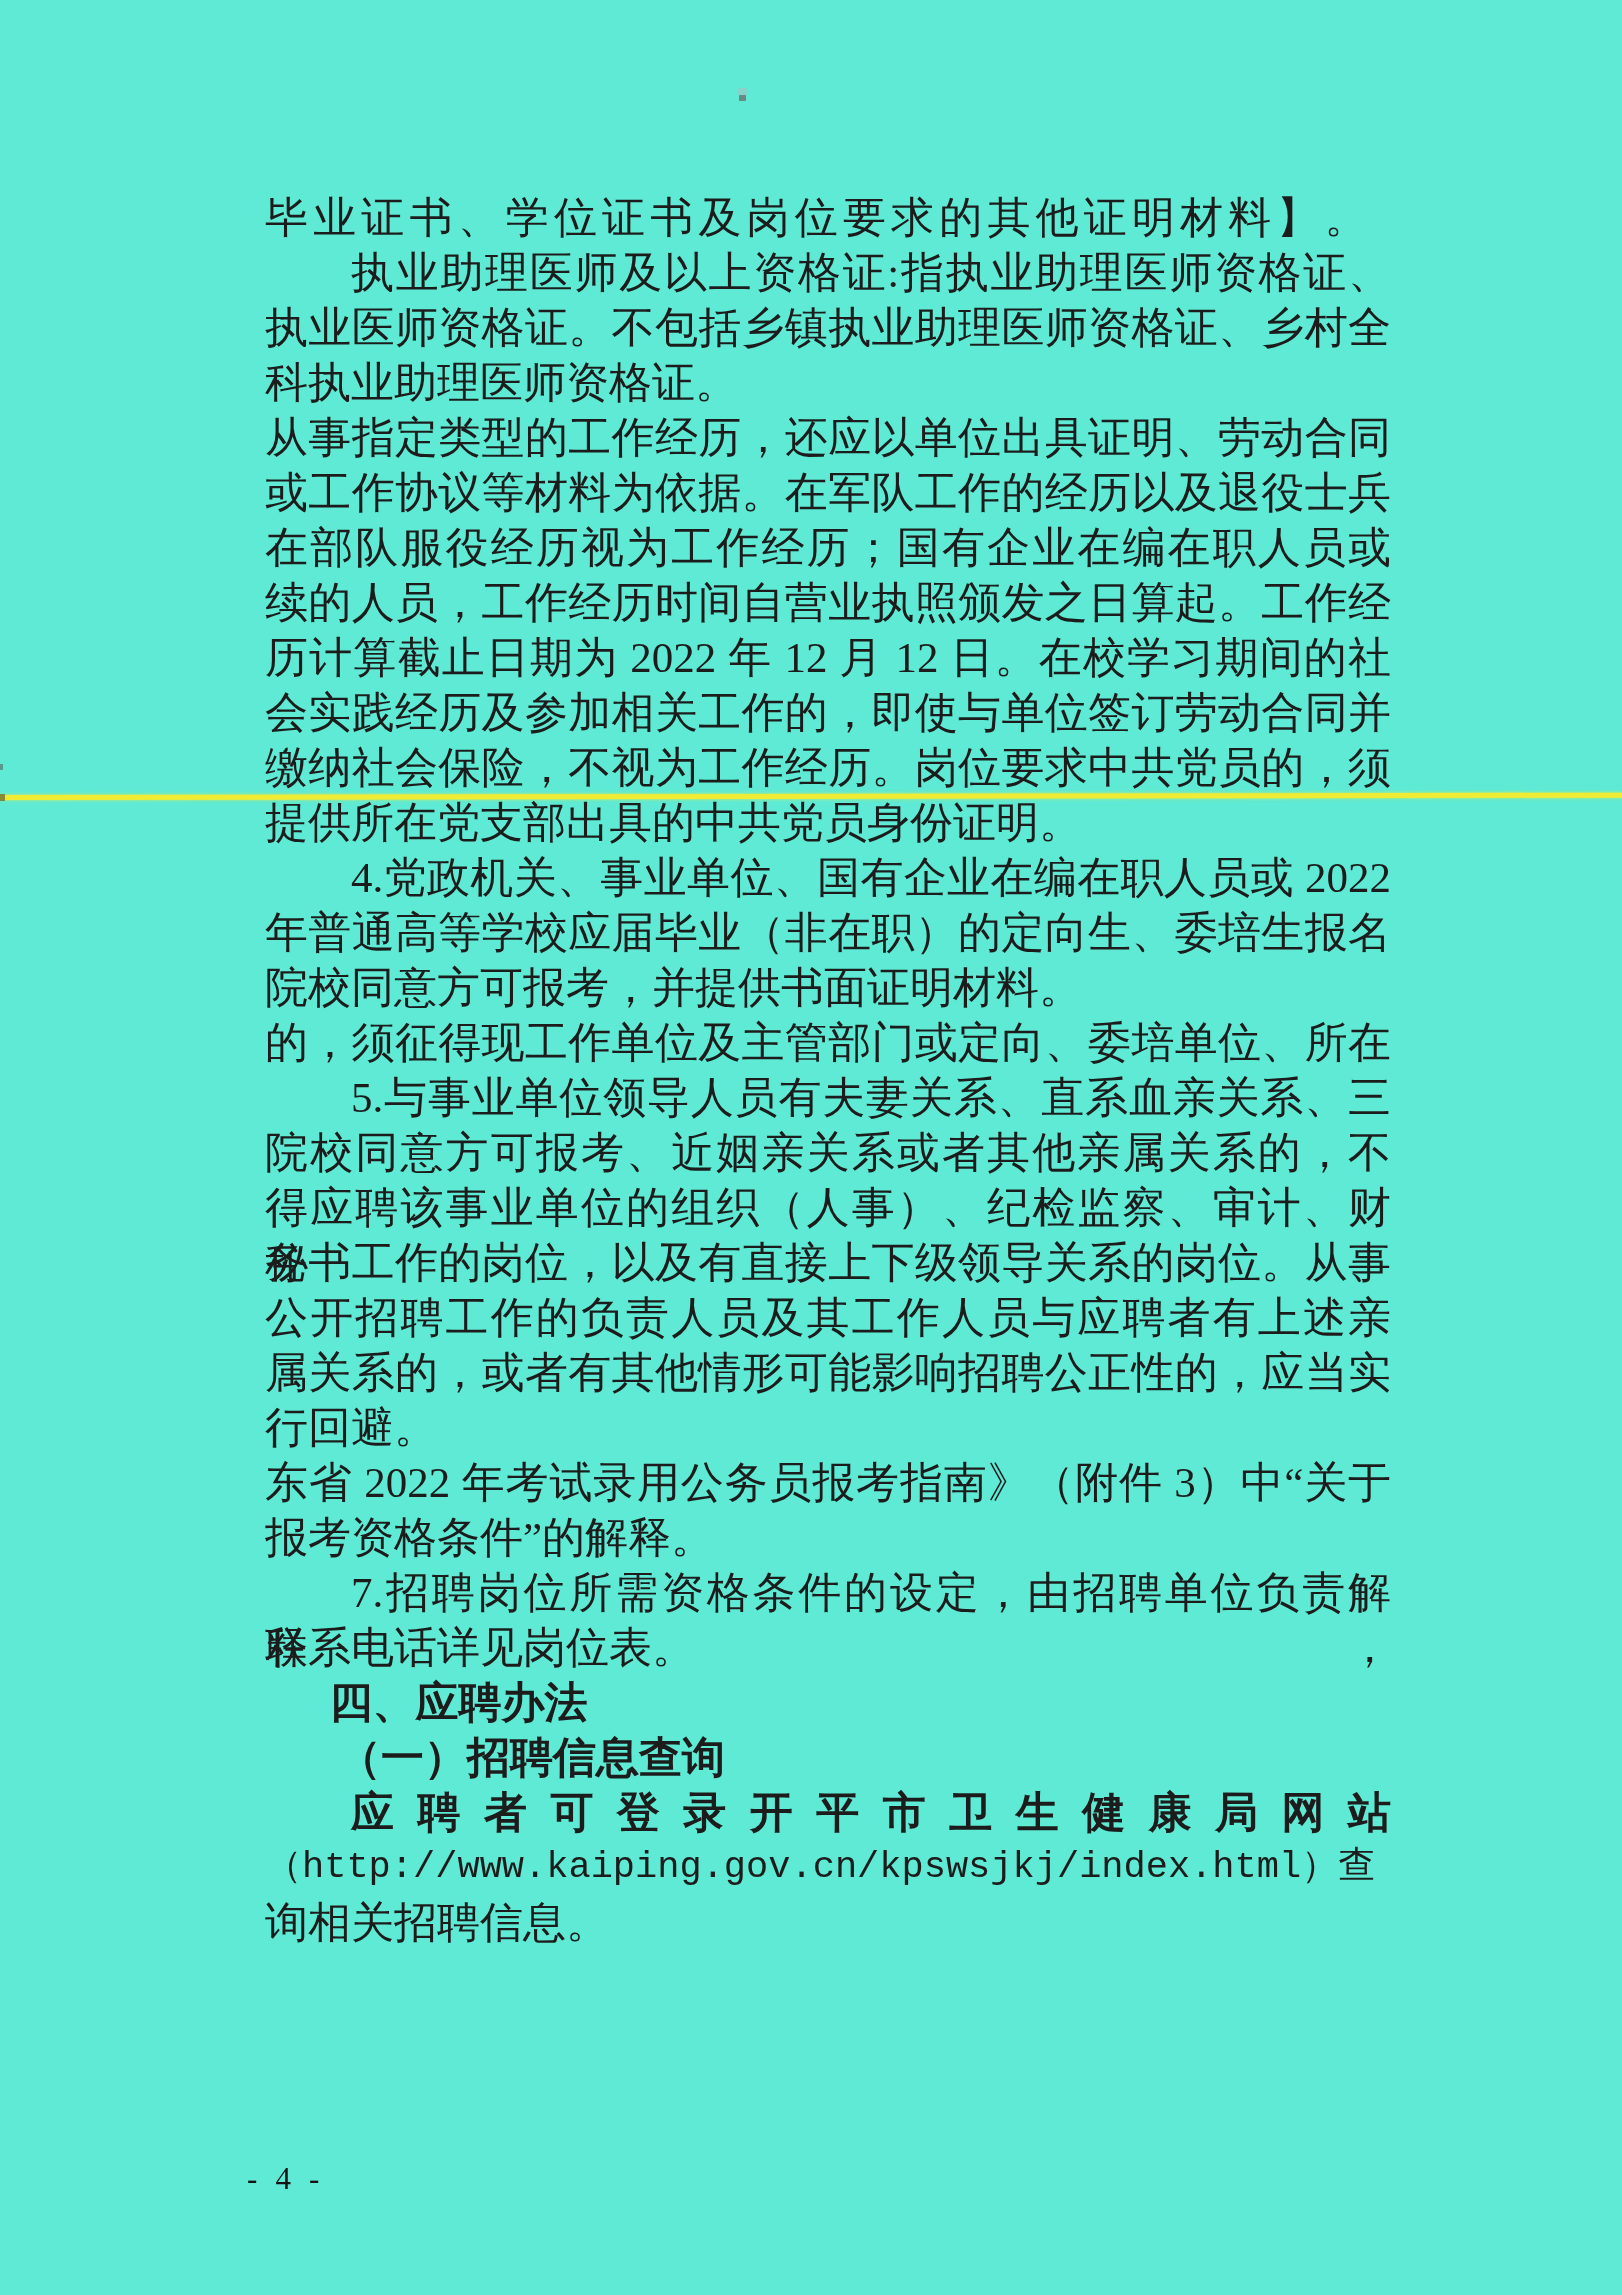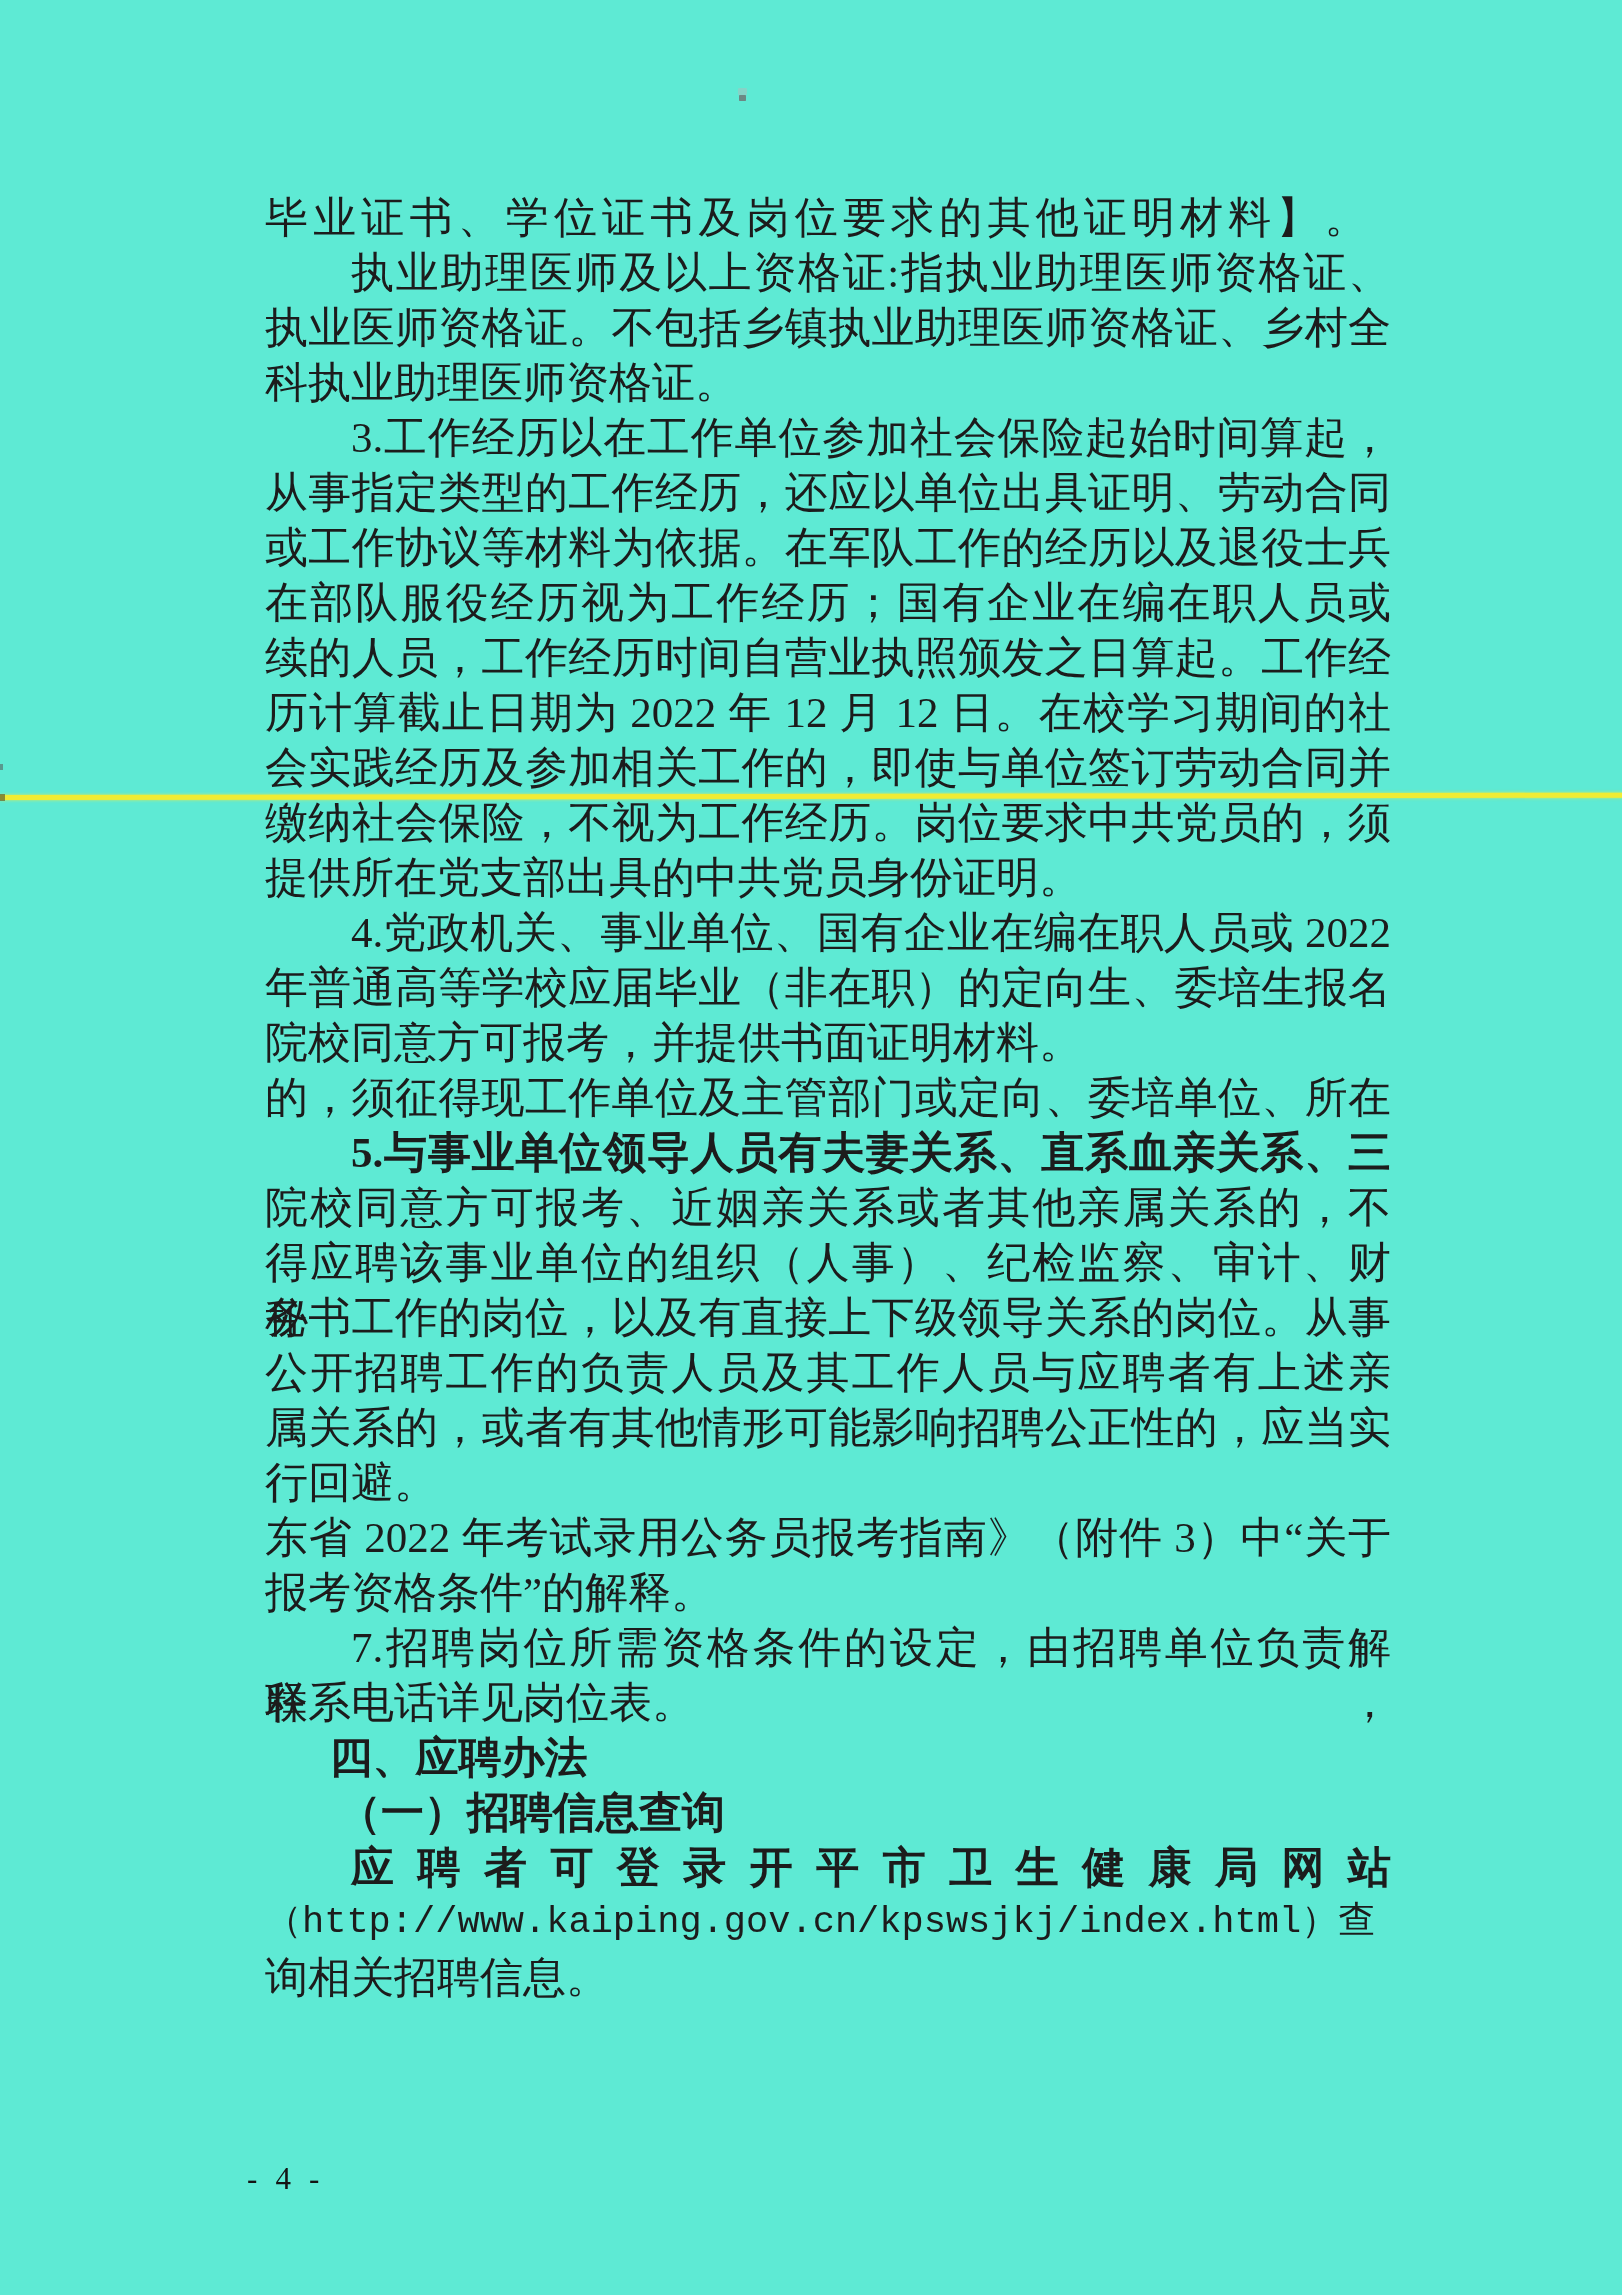--- a/index.html
+++ b/index.html
@@ -87,34 +87,33 @@
   <div class="smudge-b"></div>
   <div class="edge-speck"></div>
   <div class="highlight-line" style="background: rgb(240, 236, 51);"></div>
   <div class="line-end-blip"></div>
 
   <div class="text-block">
       <div class="line" style="letter-spacing: 0.12em;">毕业证书、学位证书及岗位要求的其他证明材料】。</div>
       <div class="line just" style="text-indent: 2em;">执业助理医师及以上资格证:指执业助理医师资格证、</div>
       <div class="line just">执业医师资格证。不包括乡镇执业助理医师资格证、乡村全</div>
       <div class="line">科执业助理医师资格证。</div>
-      <div class="line just" style="text-indent: 2em;">3.工作经历以在工作单位参加社会保险起始时间算起，</div>
       <div class="line just">从事指定类型的工作经历，还应以单位出具证明、劳动合同</div>
       <div class="line just">或工作协议等材料为依据。在军队工作的经历以及退役士兵</div>
       <div class="line just">在部队服役经历视为工作经历；国有企业在编在职人员或</div>
       <div class="line just">续的人员，工作经历时间自营业执照颁发之日算起。工作经</div>
       <div class="line just">历计算截止日期为 2022 年 12 月 12 日。在校学习期间的社</div>
       <div class="line just">会实践经历及参加相关工作的，即使与单位签订劳动合同并</div>
       <div class="line just">缴纳社会保险，不视为工作经历。岗位要求中共党员的，须</div>
       <div class="line">提供所在党支部出具的中共党员身份证明。</div>
       <div class="line just" style="text-indent: 2em;">4.党政机关、事业单位、国有企业在编在职人员或 2022</div>
       <div class="line just">年普通高等学校应届毕业（非在职）的定向生、委培生报名</div>
       <div class="line">院校同意方可报考，并提供书面证明材料。</div>
       <div class="line just">的，须征得现工作单位及主管部门或定向、委培单位、所在</div>
-      <div class="line just" style="text-indent: 2em; font-weight: bold;">5.与事业单位领导人员有夫妻关系、直系血亲关系、三</div>
+      <div class="line just" style="text-indent: 2em;">5.与事业单位领导人员有夫妻关系、直系血亲关系、三</div>
       <div class="line just">院校同意方可报考、近姻亲关系或者其他亲属关系的，不</div>
       <div class="line just">得应聘该事业单位的组织（人事）、纪检监察、审计、财务、</div>
       <div class="line just">秘书工作的岗位，以及有直接上下级领导关系的岗位。从事</div>
       <div class="line just">公开招聘工作的负责人员及其工作人员与应聘者有上述亲</div>
       <div class="line just">属关系的，或者有其他情形可能影响招聘公正性的，应当实</div>
       <div class="line">行回避。</div>
       <div class="line just">东省 2022 年考试录用公务员报考指南》（附件 3）中“关于</div>
       <div class="line">报考资格条件”的解释。</div>
       <div class="line just" style="text-indent: 2em;">7.招聘岗位所需资格条件的设定，由招聘单位负责解释，</div>
       <div class="line">联系电话详见岗位表。</div>

